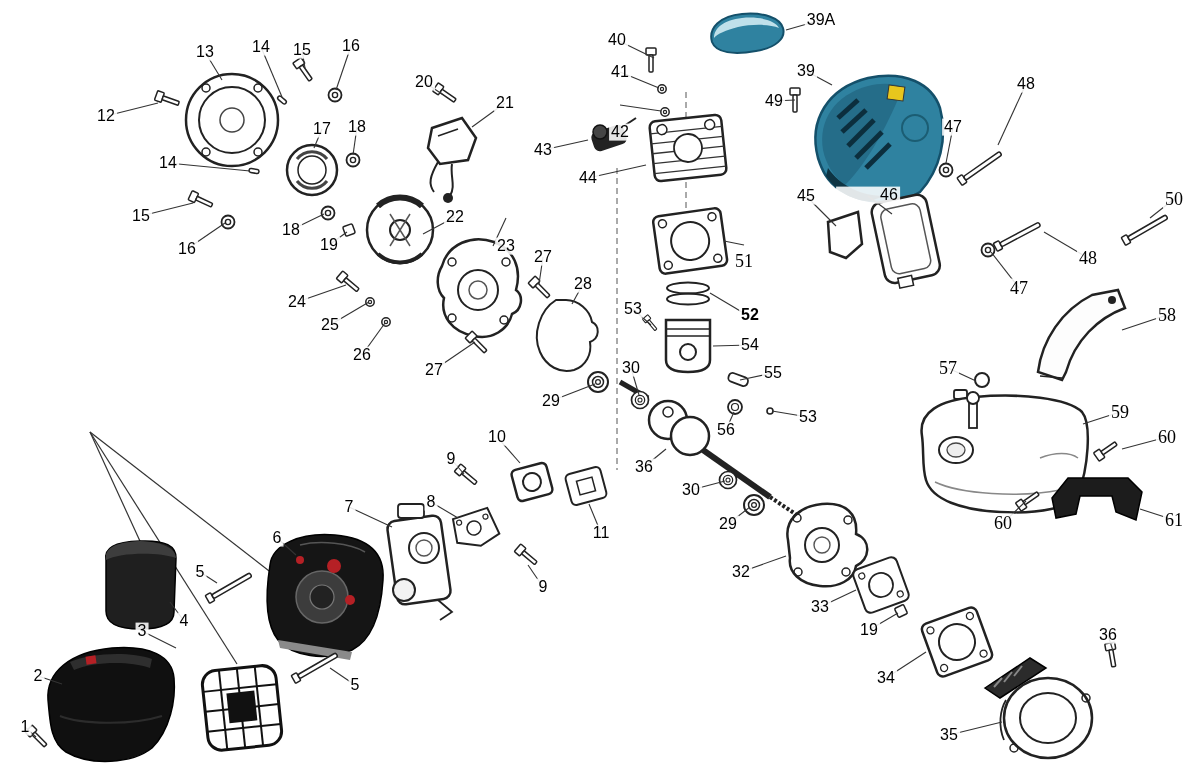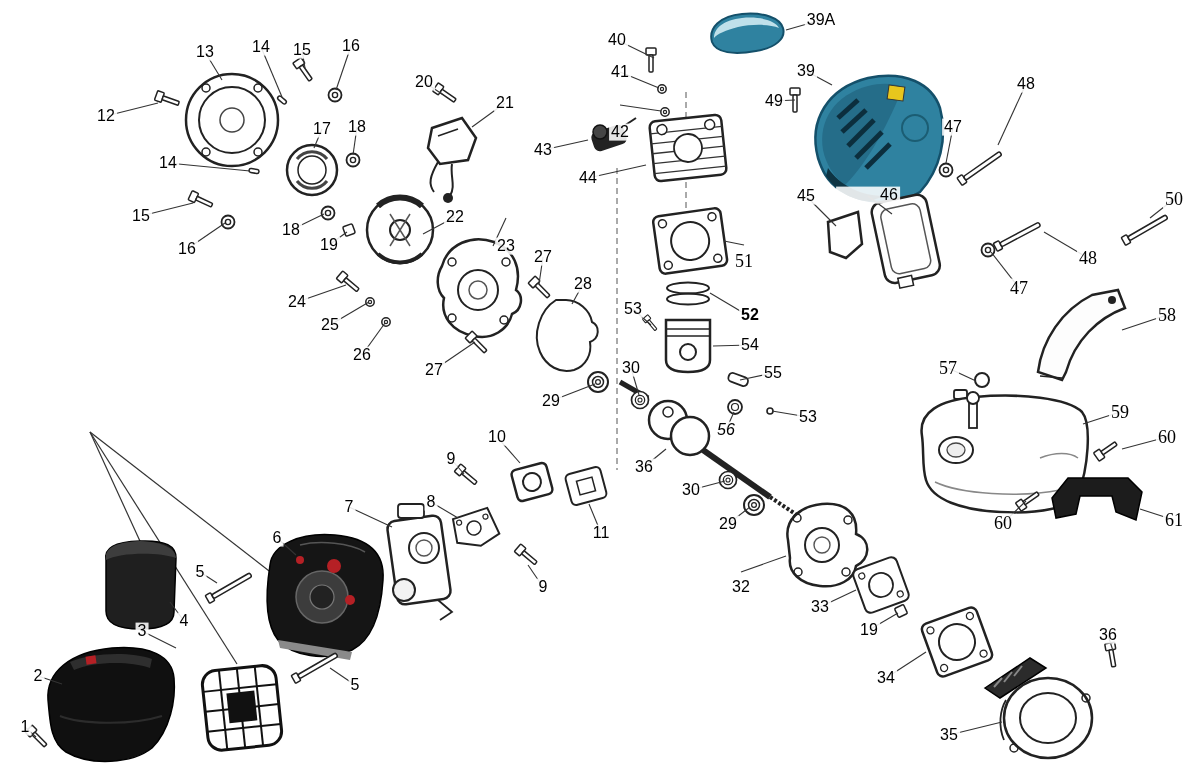--- a/index.html
+++ b/index.html
@@ -480,42 +480,42 @@
       <div class="callout" style="left: 806px; top: 196px; text-align: right;">45</div>
       <div class="callout" style="left: 868px; top: 195px; padding-left: 44px;">46</div>
       <div class="callout lg" style="left: 1174px; top: 199px;">50</div>
       <div class="callout lg" style="left: 1088px; top: 258px;">48</div>
       <div class="callout lg" style="left: 1019px; top: 288px;">47</div>
       <div class="callout lg" style="left: 744px; top: 245px; margin-top: 16px;">51</div>
       <div class="callout" style="left: 750px; top: 315px; font-weight: bold;">52</div>
       <div class="callout" style="left: 633px; top: 309px;">53</div>
       <div class="callout" style="left: 750px; top: 345px;">54</div>
       <div class="callout" style="left: 773px; top: 373px;">55</div>
-      <div class="callout" style="left: 726px; top: 430px; font-style: italic;">56</div>
+      <div class="callout" style="left: 726px; top: 430px;">56</div>
       <div class="callout" style="left: 808px; top: 417px;">53</div>
       <div class="callout lg" style="left: 948px; top: 368px;">57</div>
       <div class="callout lg" style="left: 1167px; top: 315px;">58</div>
       <div class="callout lg" style="left: 1120px; top: 412px;">59</div>
       <div class="callout lg" style="left: 1167px; top: 437px;">60</div>
       <div class="callout lg" style="left: 1003px; top: 523px;">60</div>
       <div class="callout lg" style="left: 1174px; top: 520px;">61</div>
       <div class="callout" style="left: 349px; top: 507px;">7</div>
       <div class="callout" style="left: 431px; top: 502px;">8</div>
       <div class="callout" style="left: 451px; top: 459px;">9</div>
       <div class="callout" style="left: 497px; top: 437px;">10</div>
       <div class="callout" style="left: 601px; top: 533px;">11</div>
       <div class="callout" style="left: 543px; top: 587px;">9</div>
       <div class="callout" style="left: 277px; top: 538px;">6</div>
       <div class="callout" style="left: 200px; top: 572px;">5</div>
       <div class="callout" style="left: 355px; top: 685px;">5</div>
       <div class="callout" style="left: 184px; top: 621px;">4</div>
       <div class="callout" style="left: 142px; top: 631px;">3</div>
       <div class="callout" style="left: 38px; top: 676px;">2</div>
       <div class="callout" style="left: 25px; top: 727px;">1</div>
-      <div class="callout" style="left: 741px; top: 587px;">32</div>
+      <div class="callout" style="left: 741px; top: 572px;">32</div>
       <div class="callout" style="left: 820px; top: 607px;">33</div>
       <div class="callout" style="left: 869px; top: 630px;">19</div>
       <div class="callout" style="left: 886px; top: 678px;">34</div>
       <div class="callout" style="left: 949px; top: 735px;">35</div>
       <div class="callout" style="left: 1108px; top: 635px;">36</div>
     </div>
 
 
 </div>
 

